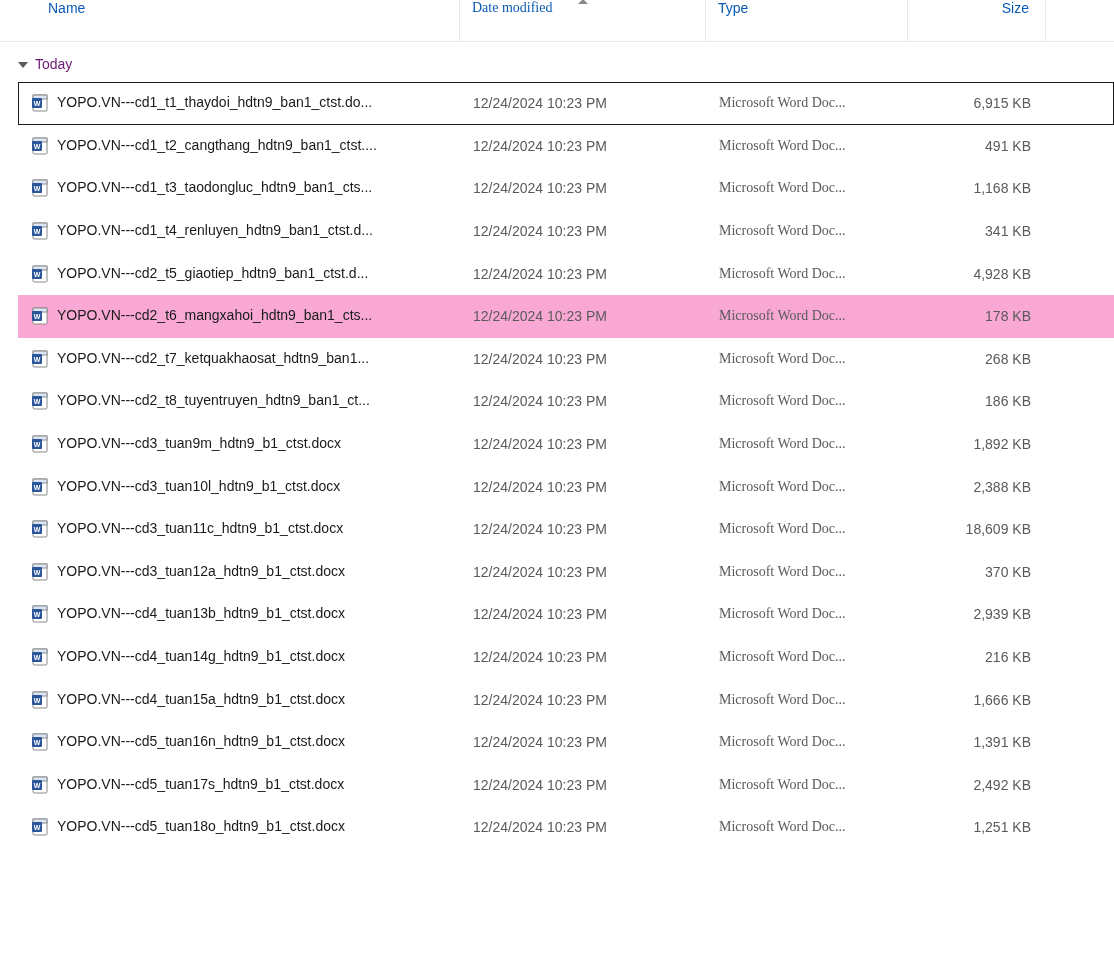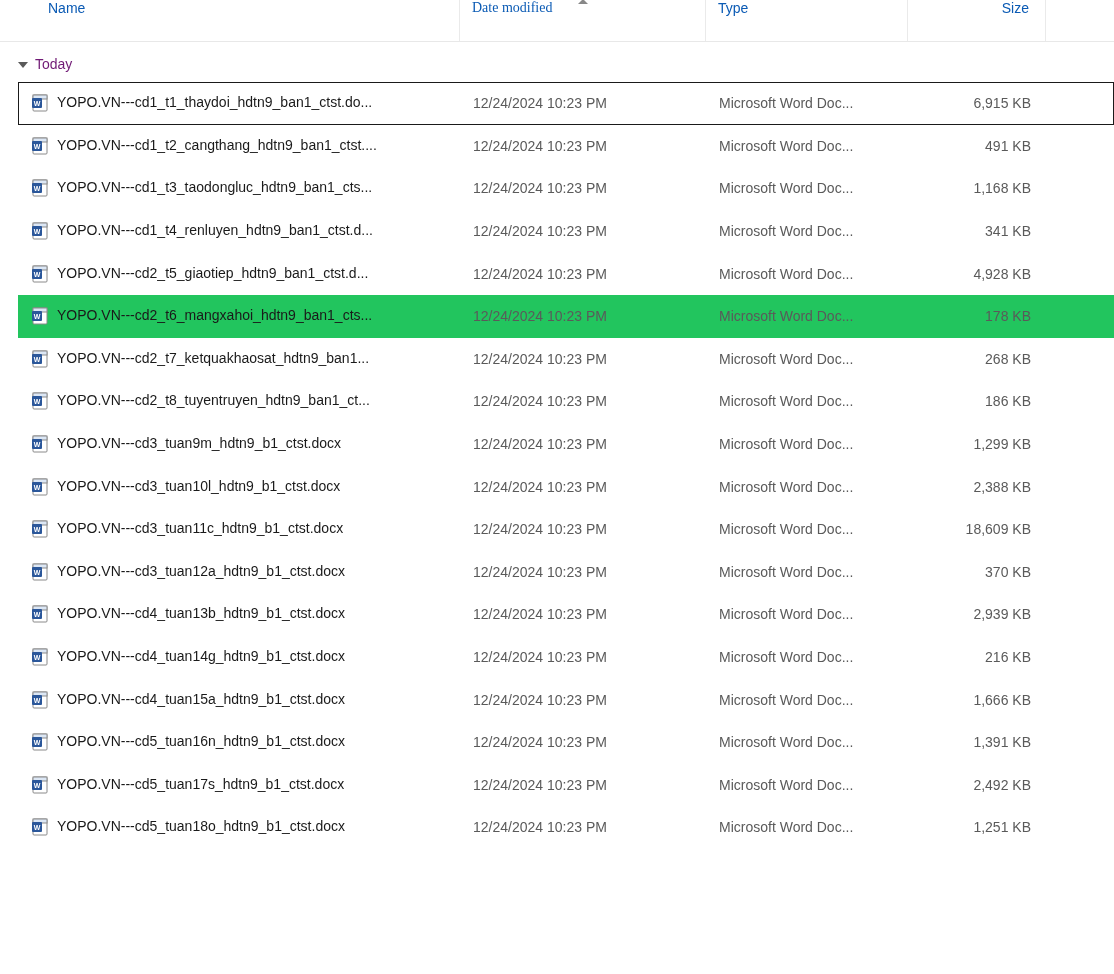--- a/index.html
+++ b/index.html
@@ -69,40 +69,40 @@
     display: flex;
     align-items: center;
     height: 42.6px;
     cursor: default;
     border: 1px solid transparent;
   }
   .file-row.selected {
     border: 1px solid #1a1a1a;
   }
   .file-row.hovered {
-    background: #22c55e;
+    background: #f9a8d4;
   }
   .cell {
     overflow: hidden;
     white-space: nowrap;
     text-overflow: ellipsis;
   }
   .cell-name {
     width: 442px;
     display: flex;
     padding-left: 12px;
     padding-right: 6px;
   }
   .cell-name .fname {
     overflow: hidden;
     white-space: nowrap;
     text-overflow: ellipsis;
   }
   .cell-date { width: 246px; color: #5a5a5a; padding-left: 12px;}
-  .cell-type { width: 202px; color: #5a5a5a; padding-left: 12px;}
+  .cell-type { width: 202px; color: #5a5a5a; padding-left: 12px; font-family: Liberation Serif, serif;}
   .cell-size { width: 138px; color: #5a5a5a; text-align: right; padding-right: 16px;}
   .doc-icon {
     flex: 0 0 auto;
     margin-right: 8px;
   }
 </style>
 </head>
 <body>
 
 <div class="header-row">
@@ -244,21 +244,21 @@
         <svg class="doc-icon" width="18" height="18" viewBox="0 0 18 18">
           <rect x="2" y="1" width="14" height="16" rx="1" fill="#ffffff" stroke="#8a8a8a" stroke-width="1"></rect>
           <rect x="2" y="1" width="14" height="4" fill="#dce7f5" stroke="#8a8a8a" stroke-width="1"></rect>
           <rect x="1" y="4" width="10" height="10" rx="1" fill="#2b579a"></rect>
           <text x="6" y="12" text-anchor="middle" font-size="7" font-weight="bold" fill="#ffffff" font-family="Segoe UI, sans-serif">W</text>
         </svg>
         <span class="fname">YOPO.VN---cd3_tuan9m_hdtn9_b1_ctst.docx</span>
       </div>
       <div class="cell cell-date">12/24/2024 10:23 PM</div>
       <div class="cell cell-type">Microsoft Word Doc...</div>
-      <div class="cell cell-size">1,299 KB</div>
+      <div class="cell cell-size">1,892 KB</div>
     </div>
     <div class="file-row">
       <div class="cell cell-name">
         <svg class="doc-icon" width="18" height="18" viewBox="0 0 18 18">
           <rect x="2" y="1" width="14" height="16" rx="1" fill="#ffffff" stroke="#8a8a8a" stroke-width="1"></rect>
           <rect x="2" y="1" width="14" height="4" fill="#dce7f5" stroke="#8a8a8a" stroke-width="1"></rect>
           <rect x="1" y="4" width="10" height="10" rx="1" fill="#2b579a"></rect>
           <text x="6" y="12" text-anchor="middle" font-size="7" font-weight="bold" fill="#ffffff" font-family="Segoe UI, sans-serif">W</text>
         </svg>
         <span class="fname">YOPO.VN---cd3_tuan10l_hdtn9_b1_ctst.docx</span>

